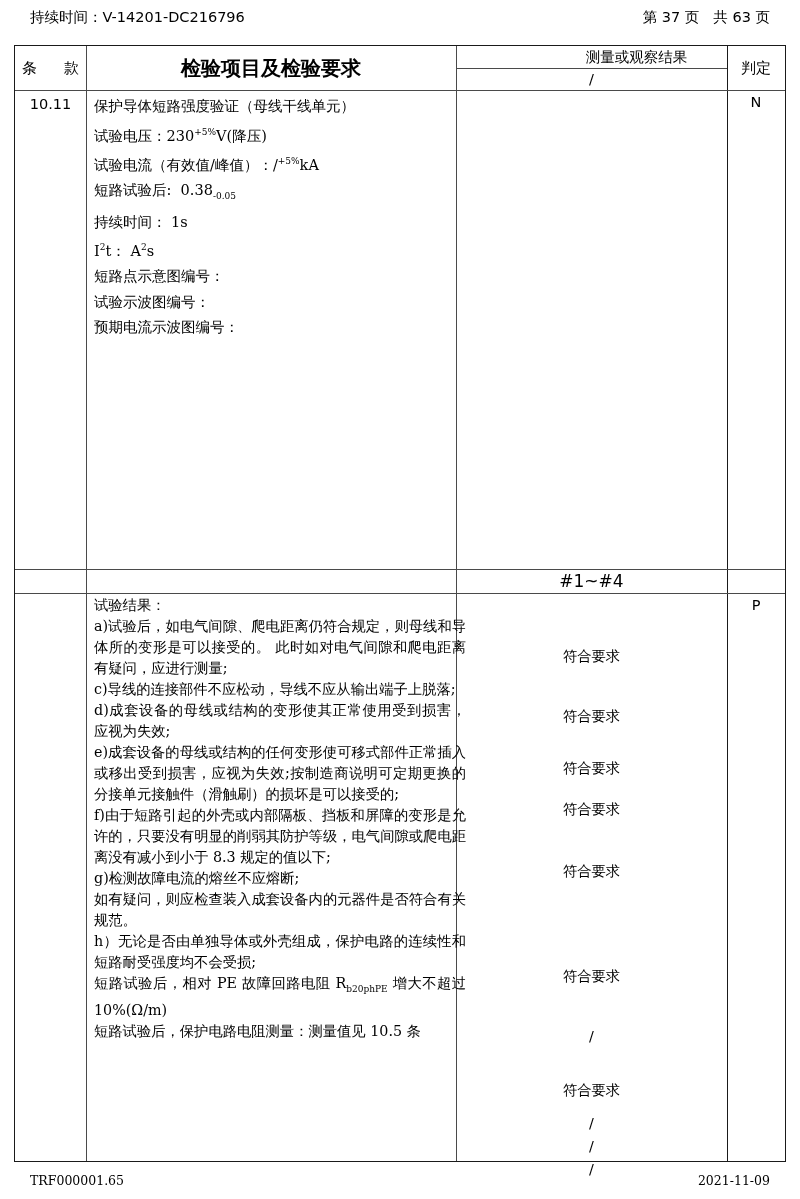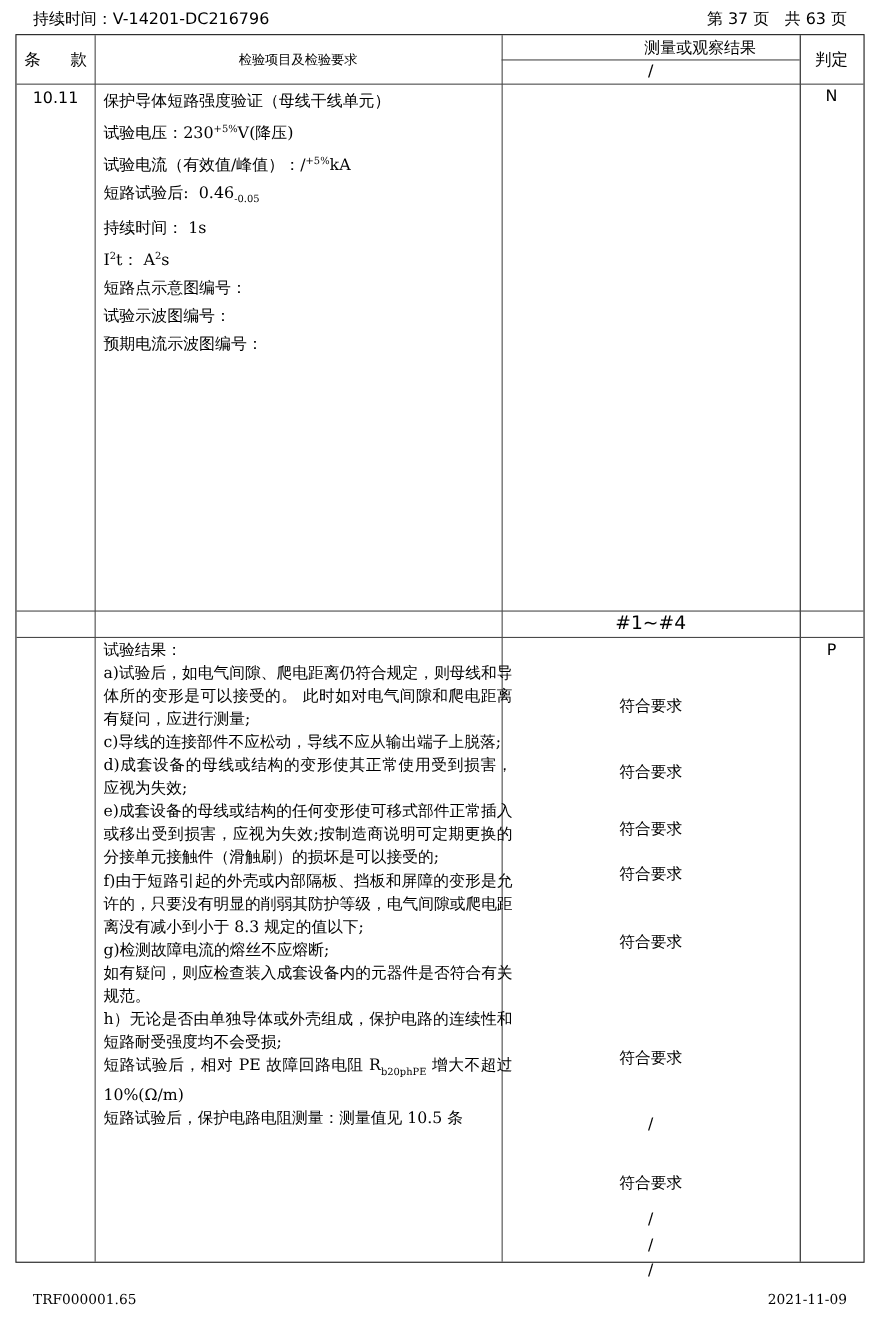--- a/index.html
+++ b/index.html
@@ -31,21 +31,21 @@
   .page-header .report-no { letter-spacing: 0px; }
   .page-header .page-no {
     display: flex;
     gap: 14px;
   }
 
   
   .doc-table {
     position: absolute;
     left: 14px;
-    top: 31px;
+    top: 45px;
     width: 772px;
     height: 1117px;
     border: 1.6px solid #1a1a1a;
     box-sizing: border-box;
     background: #fff;
   }
 
   
   .vrule {
     position: absolute;
@@ -71,21 +71,21 @@
   .hdr-band { position: absolute; left: 0; top: 0; right: 0; height: 44px; }
   .hdr-clause {
     position: absolute; left: 0; top: 0; width: 71px; height: 44px;
     display: flex; align-items: center; justify-content: center;
     font-size: 15px; letter-spacing: 6px; text-indent: 6px;
     font-weight: 500;
   }
   .hdr-item {
     position: absolute; left: 71px; top: 0; width: 370px; height: 44px;
     display: flex; align-items: center; justify-content: center;
-    font-size: 12px; font-weight: 400;
+    font-size: 20px; font-weight: 700;
   }
   .hdr-result-top {
     position: absolute; left: 441px; top: 0; width: 271px; height: 22px;
     display: flex; align-items: center; justify-content: center;
     font-size: 14.5px; font-weight: 500; margin-left: 45px;
   }
   .hdr-result-sub {
     position: absolute; left: 441px; top: 22px; width: 271px; height: 22px;
     display: flex; align-items: center; justify-content: center;
     font-size: 14.5px;
@@ -198,21 +198,21 @@
 
   <div class="spec-block">
     <div class="ln">保护导体短路强度验证（母线干线单元）</div>
     <div class="ln">
       <span>试验电压：</span><span>230</span><sup class="sm">+5%</sup><span>V(降压)</span>
     </div>
     <div class="ln">
       <span>试验电流（有效值/峰值）：</span><span>/</span><sup class="sm">+5%</sup><span>kA</span>
     </div>
     <div class="ln">
-      <span>短路试验后:</span>&nbsp;&nbsp;<span>0.46</span><sub class="sm">-0.05</sub>
+      <span>短路试验后:</span>&nbsp;&nbsp;<span>0.38</span><sub class="sm">-0.05</sub>
     </div>
     <div class="ln">
       <span>持续时间：</span>&nbsp;<span>1s</span>
     </div>
     <div class="ln">
       <span>I</span><sup class="sm">2</sup><span>t：</span>&nbsp;<span>A</span><sup class="sm">2</sup><span>s</span>
     </div>
     <div class="ln">短路点示意图编号：</div>
     <div class="ln">试验示波图编号：</div>
     <div class="ln">预期电流示波图编号：</div>

